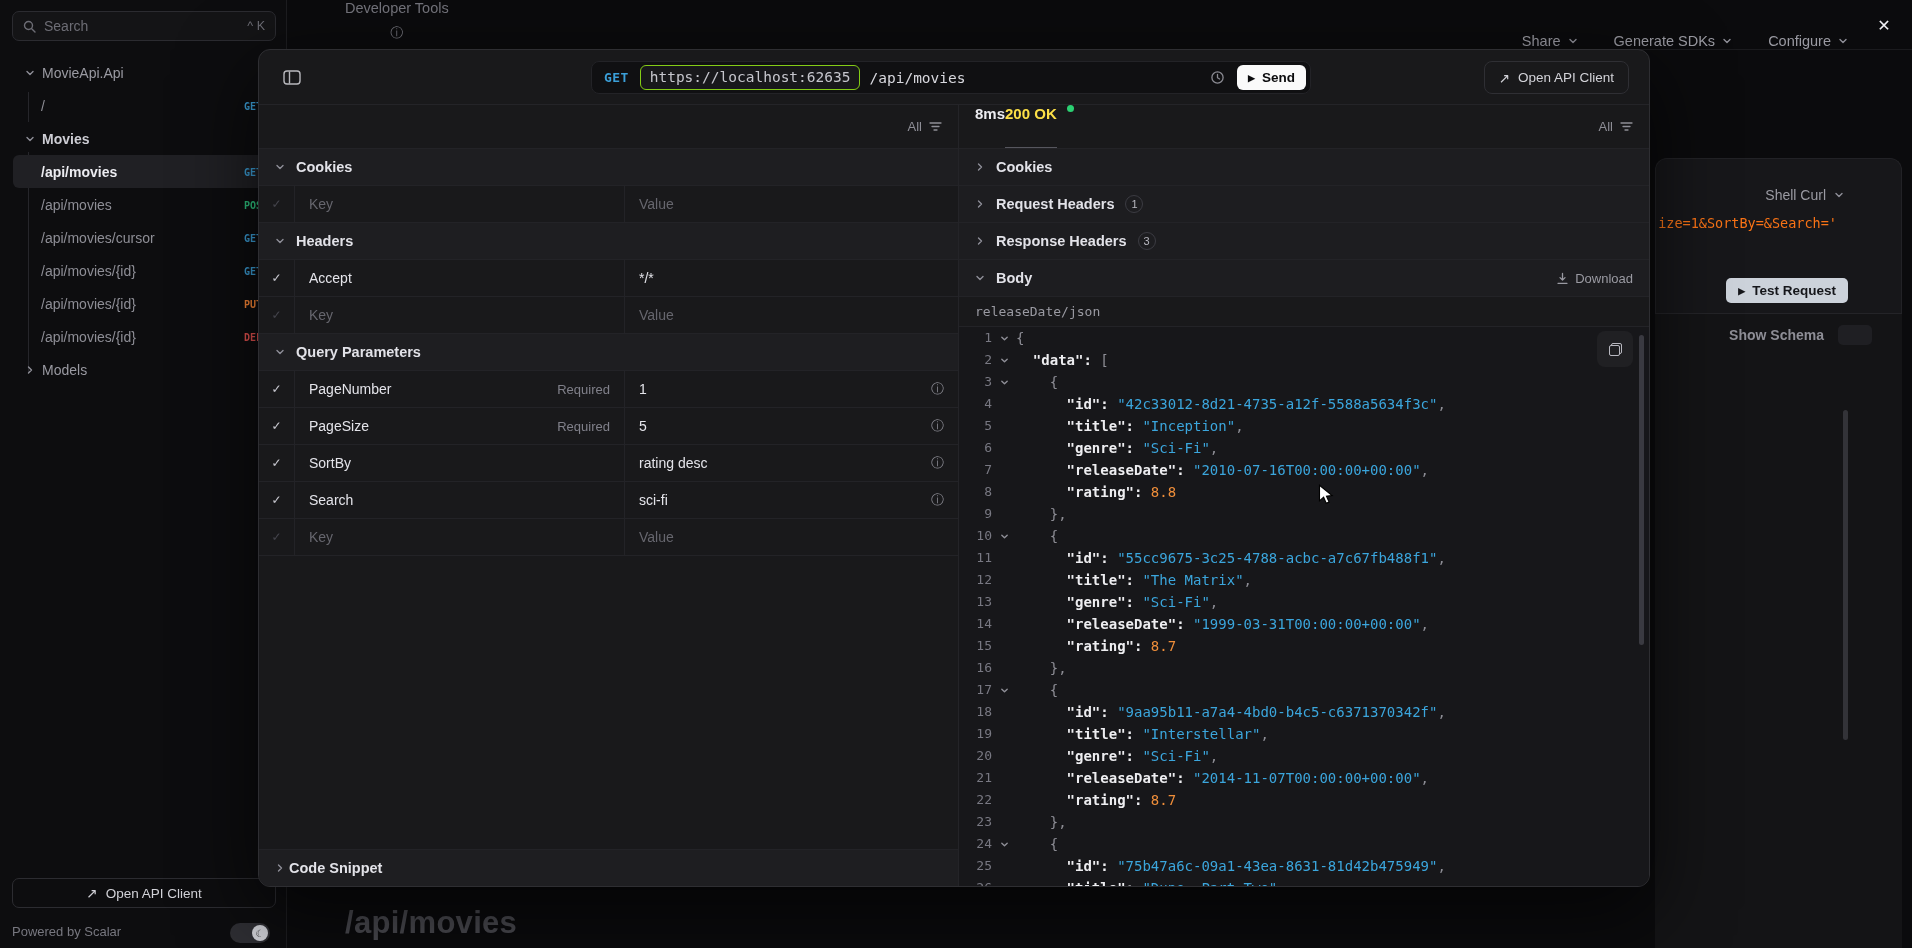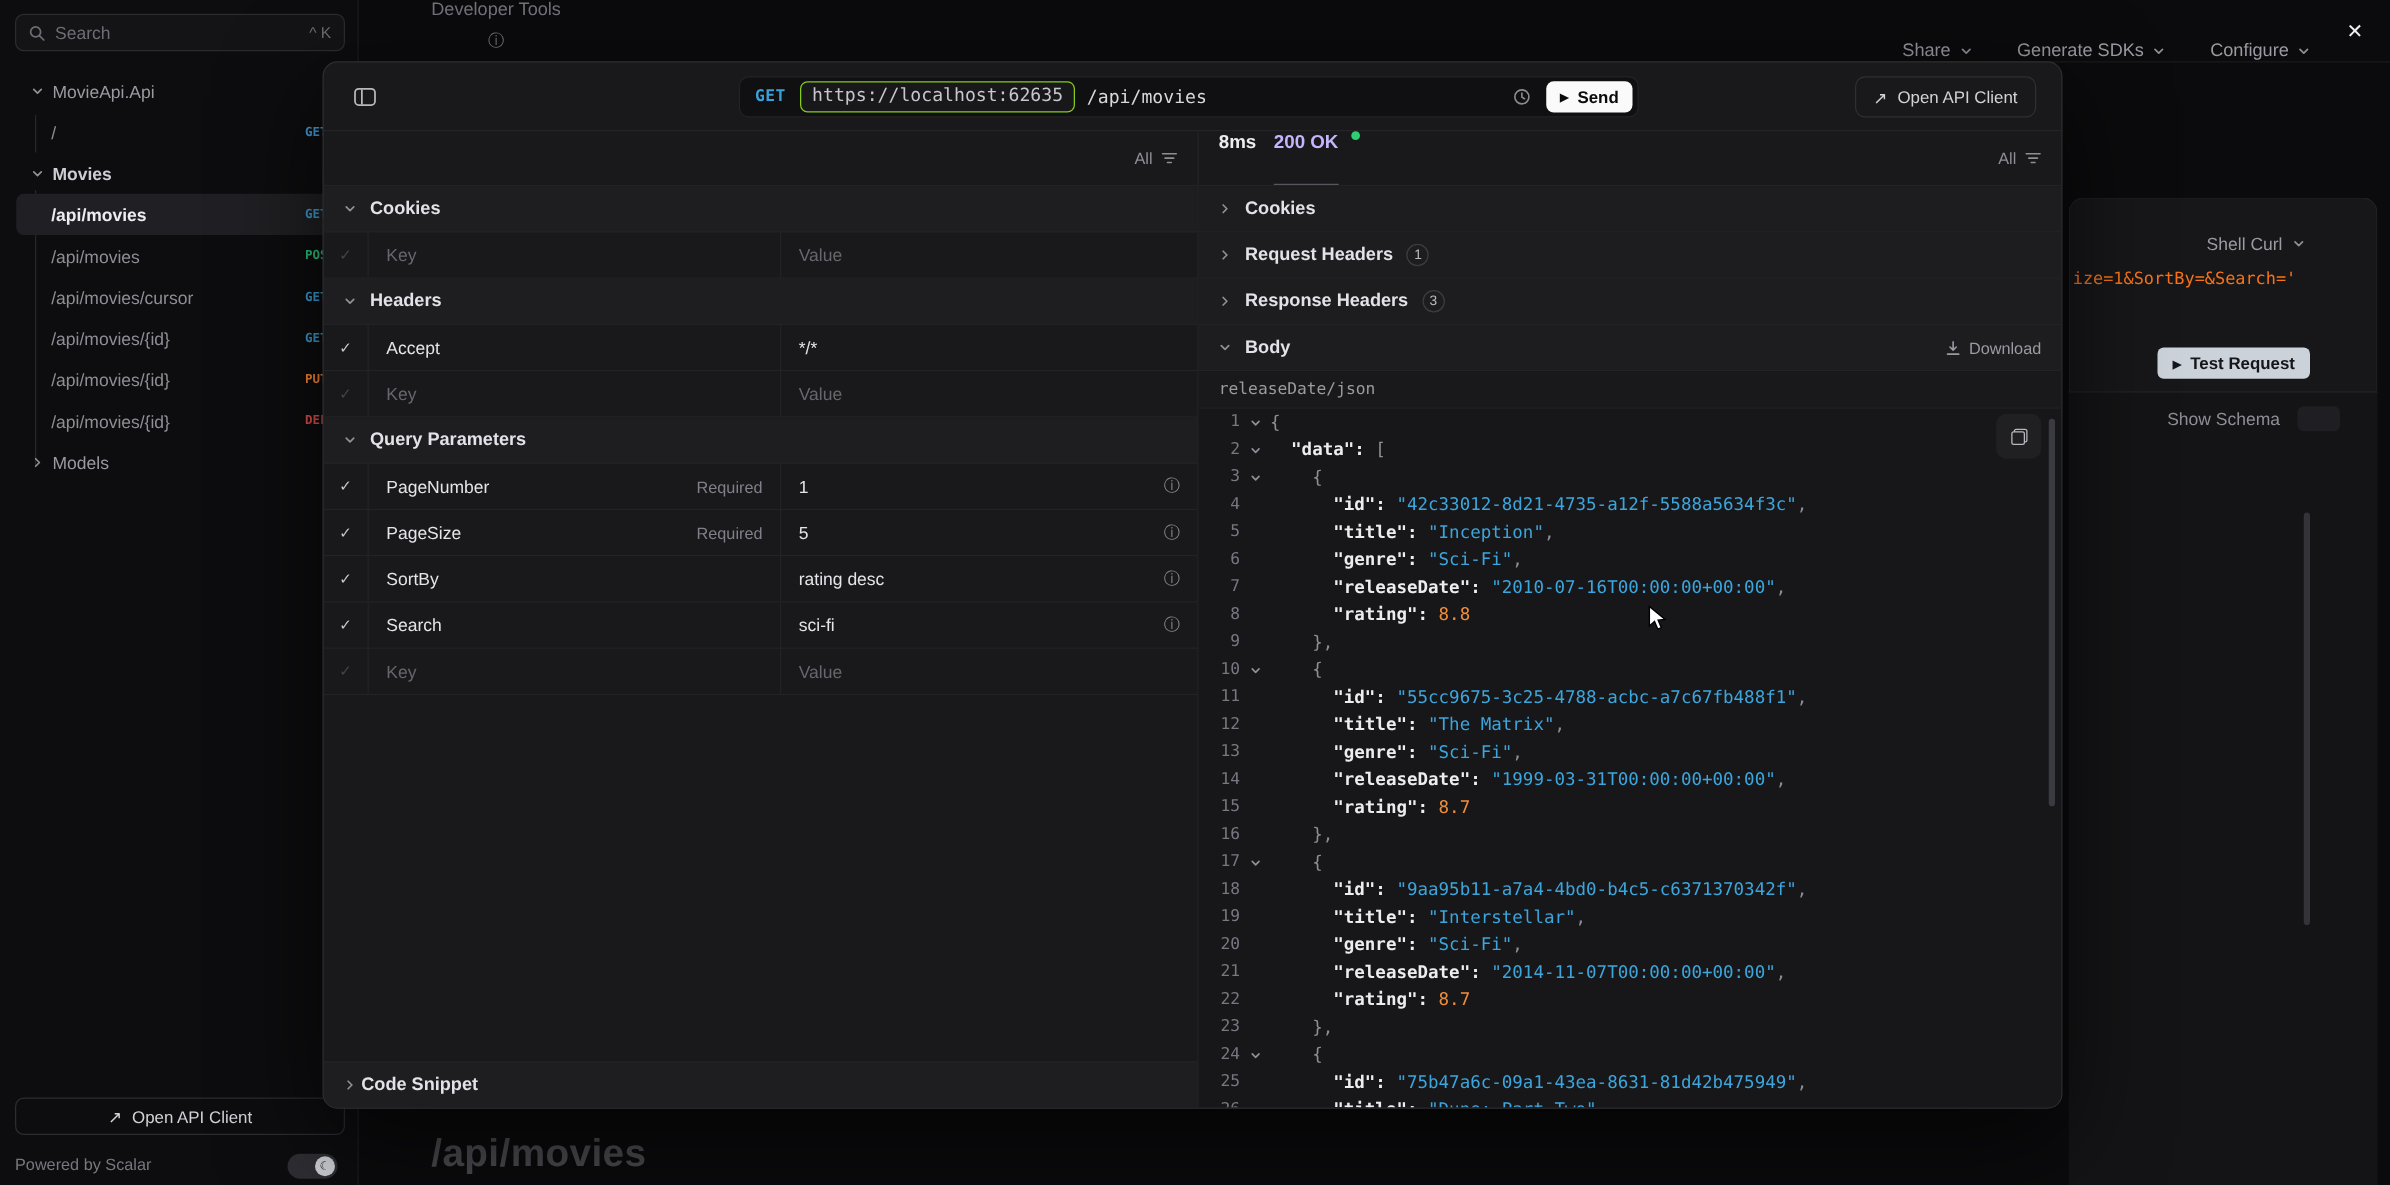--- a/index.html
+++ b/index.html
@@ -49,21 +49,21 @@
   
   #bg-right { position:absolute; left:1650px; top:49px; right:0; bottom:0; }
   #shell-panel { position:absolute; left:5px; right:10px; top:109px; height:155px; background:#17171a;
     border:1px solid #222226; border-bottom:none; border-radius:12px 12px 0 0; }
   #shell-row { position:absolute; right:57px; top:28px; display:flex; align-items:center; gap:8px;
     color:#9a9aa2; font-size:14px; }
   #shell-code { position:absolute; right:64px; top:56px; color:#f97316; font-size:13.5px; white-space:nowrap; }
   #test-request-btn { position:absolute; right:53px; top:119px; height:25px; padding:0 12px; background:#ccd2da;
     border-radius:5px; display:flex; align-items:center; gap:7px; color:#15161a; font-weight:700; font-size:13.5px; }
   #schema-panel { position:absolute; left:5px; right:10px; top:264px; bottom:0; background:#141416;
-    border-top:1px solid #242428; }
+    border-top:1px solid #242428;font-weight:bold; }
   #schema-head { height:42px; display:flex; align-items:center; justify-content:flex-end; padding-right:30px; gap:14px; }
   #schema-label { color:#8e8e96; font-size:14px; }
   #schema-box { width:34px; height:20px; background:#1f1f23; border-radius:5px; }
   #bg-scrollbar { position:absolute; right:54px; top:96px; width:5px; height:330px; background:#333338; border-radius:3px; }
   #page-heading { position:absolute; left:345px; top:905px; font-size:31px; font-weight:700; color:#4a4a50; letter-spacing:.3px; }
 
   
   #modal { position:absolute; left:258px; top:49px; width:1392px; height:838px; background:#19191b;
     border:1px solid #2e2e32; border-radius:12px; box-shadow:0 24px 80px rgba(0,0,0,.65); overflow:hidden; z-index:5; }
   #req-topbar { position:relative; height:55px; border-bottom:1px solid #242428; }
@@ -100,21 +100,21 @@
   .cell-value { flex:1; display:flex; align-items:center; padding:0 14px; }
   .k-text,.v-text { font-size:14px; color:#e4e4ea; }
   .kv-row.placeholder .k-text, .kv-row.placeholder .v-text { color:#66666e; }
   .req { margin-left:auto; font-size:13px; color:#80808a; }
   .info { margin-left:auto; font-size:13px; color:#85858d; }
   #code-snippet-row { position:absolute; left:0; bottom:0; width:100%; height:37px; background:#1e1e21;
     border-top:1px solid #232327; display:flex; align-items:center; padding-left:16px; gap:4px; }
 
   #status-row { height:44px; display:flex; padding:0 16px; border-bottom:1px solid #232327; }
   #resp-duration { font-weight:700; font-size:15px; color:#ececf1; }
-  #resp-status { font-weight:700; font-size:15px; color:#c4b5fd; margin-left:14px;
+  #resp-status { font-weight:700; font-size:15px; color:#fde047; 
     border-bottom:1px solid #56565e; padding-bottom:13px; }
   #resp-dot { width:7px; height:7px; border-radius:50%; background:#2bd072; margin-left:10px; }
   #status-row .spacer, .rsec-row .spacer { flex:1; }
   #resp-filter { display:flex; align-items:center; gap:7px; color:#8e8e96; font-size:13px; }
   .rsec-row { height:37px; background:#1d1d20; border-bottom:1px solid #232327; display:flex; align-items:center;
     padding:0 16px; gap:11px; }
   .count { min-width:18px; height:18px; padding:0 4px; border:1px solid #3b3b42; border-radius:50%;
     display:flex; align-items:center; justify-content:center; font-size:11px; color:#b8b8c0; }
   .action { display:flex; align-items:center; gap:6px; color:#9a9aa2; font-size:13px; }
   #content-type-row { height:30px; line-height:29px; border-bottom:1px solid #232327; padding-left:16px;

